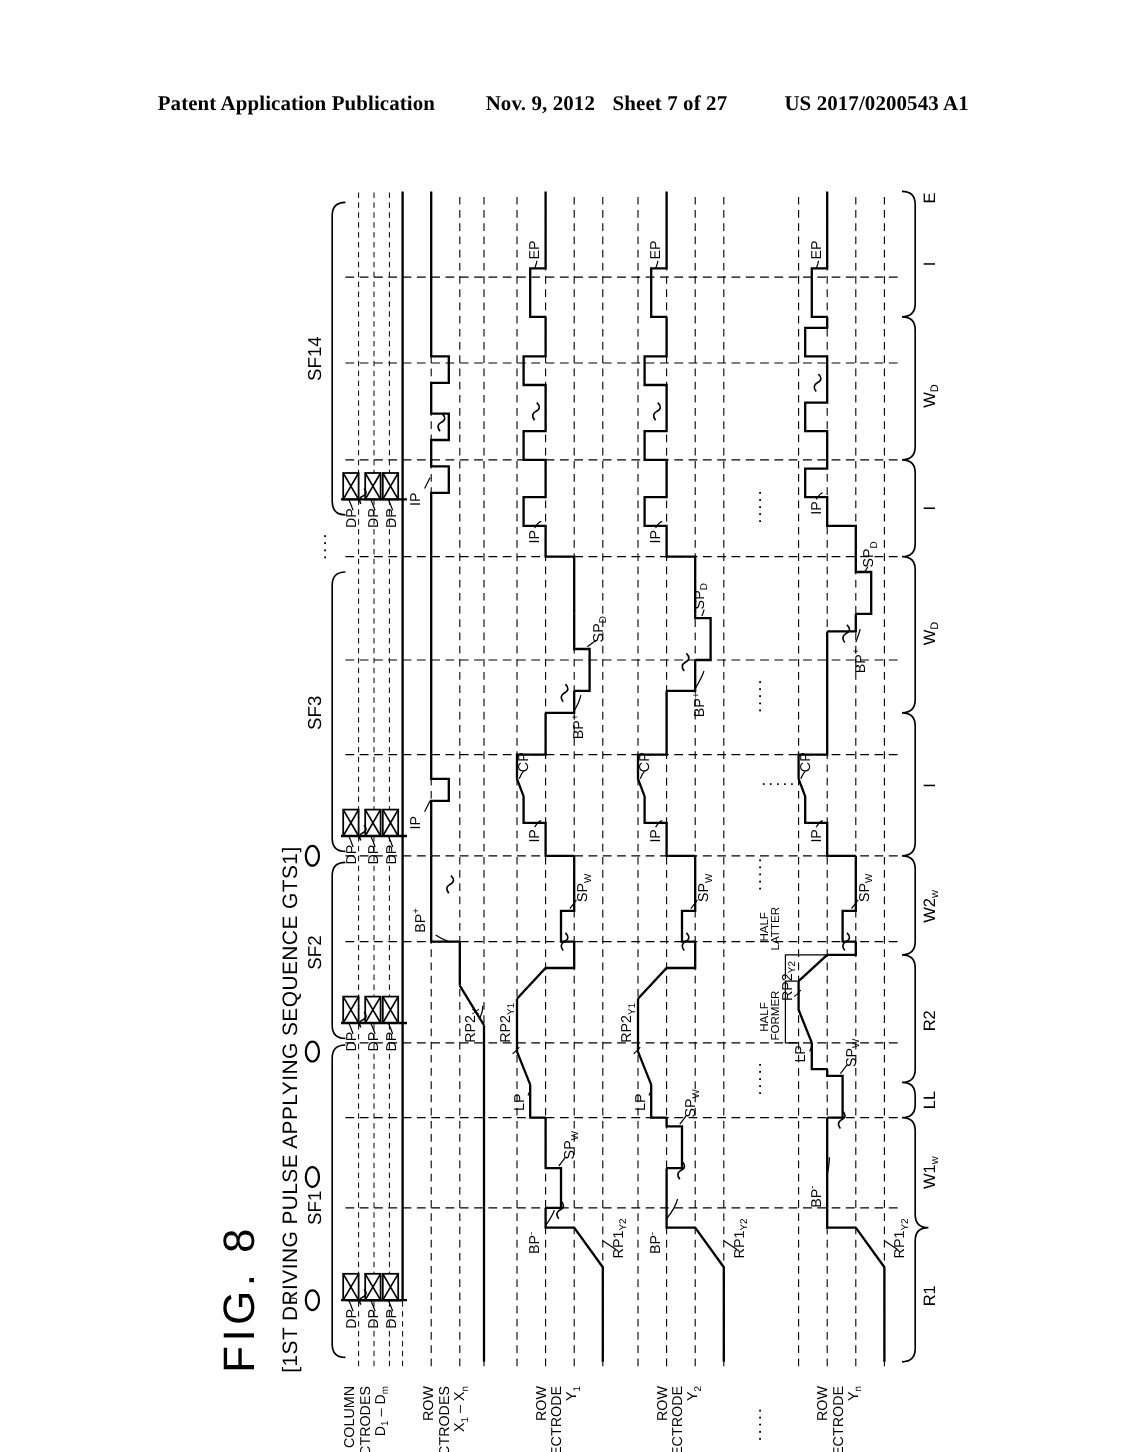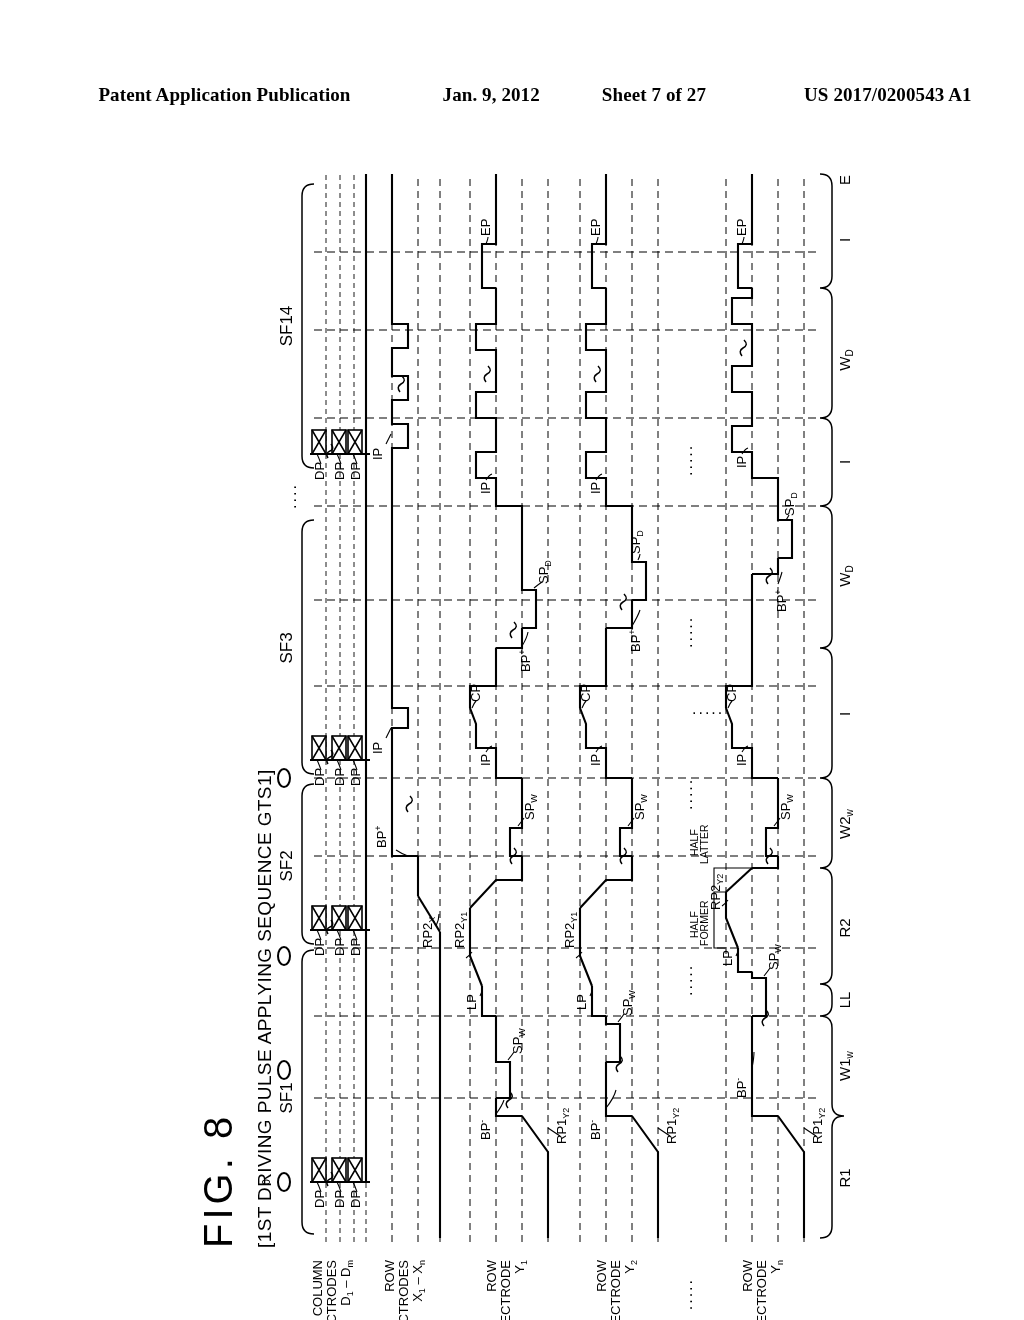--- a/index.html
+++ b/index.html
@@ -9,21 +9,21 @@
     font-family:"Liberation Sans", sans-serif;color:#000;
   }
 
   
   #page-header{
     position:absolute;left:0;top:84px;width:1024px;
     display:flex;justify-content:center;align-items:baseline;
     font-family:"Liberation Serif", serif;font-weight:bold;font-size:19px;
     letter-spacing:.1px;
   }
-  #page-header .h-cell{white-space:nowrap;margin-left:46px;}
+  #page-header .h-cell{white-space:nowrap;}
   #page-header .gap1{width:46px;}
   #page-header .gap2{width:16px;}
   #page-header .gap3{width:52px;}
 
   
   #fig-stage{
     position:absolute;
     width:1160px;height:700px;
     left:50%;top:50%;
     transform:translate(-50%,-50%) translate(10px,48px) rotate(-90deg);
@@ -66,21 +66,21 @@
   .brace{fill:none;stroke:#000;stroke-width:1.5;}
   .leader{fill:none;stroke:#000;stroke-width:1.1;}
   .dpbox{fill:#fff;stroke:#000;stroke-width:1.6;}
 </style>
 </head>
 <body>
 
 <div id="page-header">
   <span class="h-cell">Patent Application Publication</span>
   <span class="gap1"></span>
-  <span class="h-cell">Jan. 9, 2012</span>
+  <span class="h-cell">Nov. 9, 2012</span>
   <span class="gap2"></span>
   <span class="h-cell">Sheet 7 of 27</span>
   <span class="gap3"></span>
   <span class="h-cell">US 2017/0200543 A1</span>
 </div>
 
 <div id="fig-stage">
 
   <div id="fig-title">FIG. 8</div>
   <div id="fig-subtitle">[1ST DRIVING PULSE APPLYING SEQUENCE GTS1]</div>

